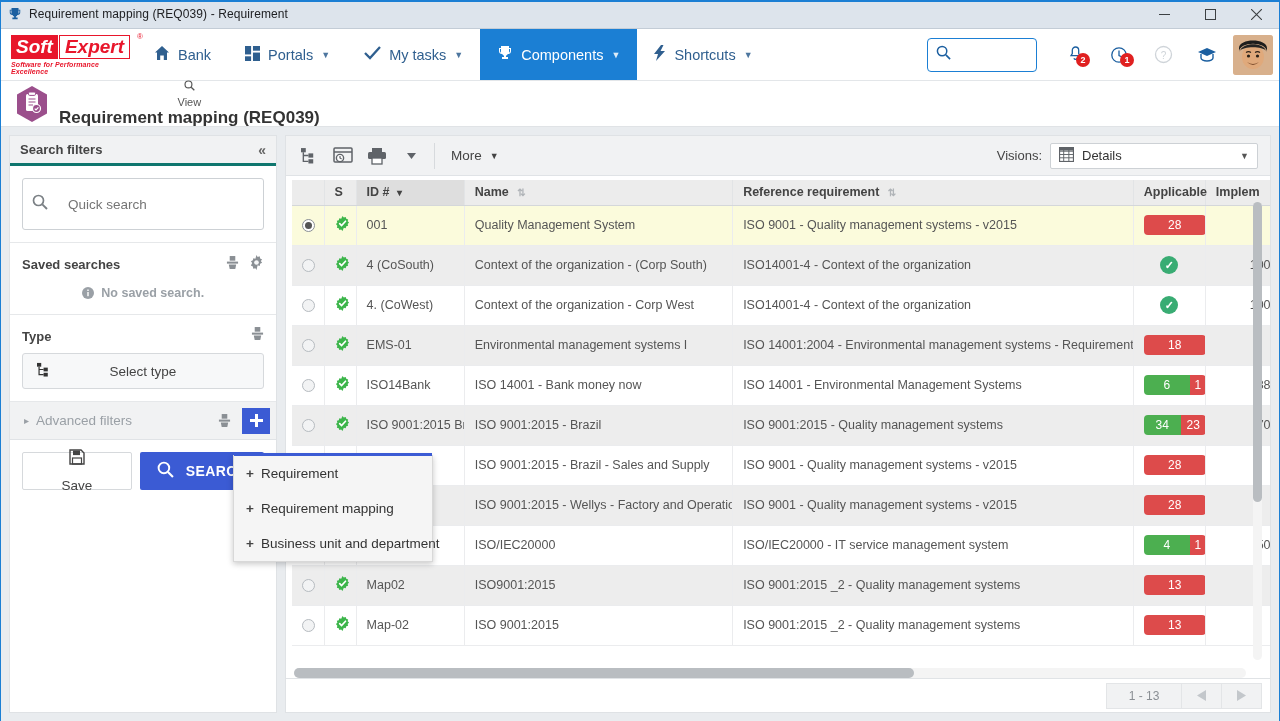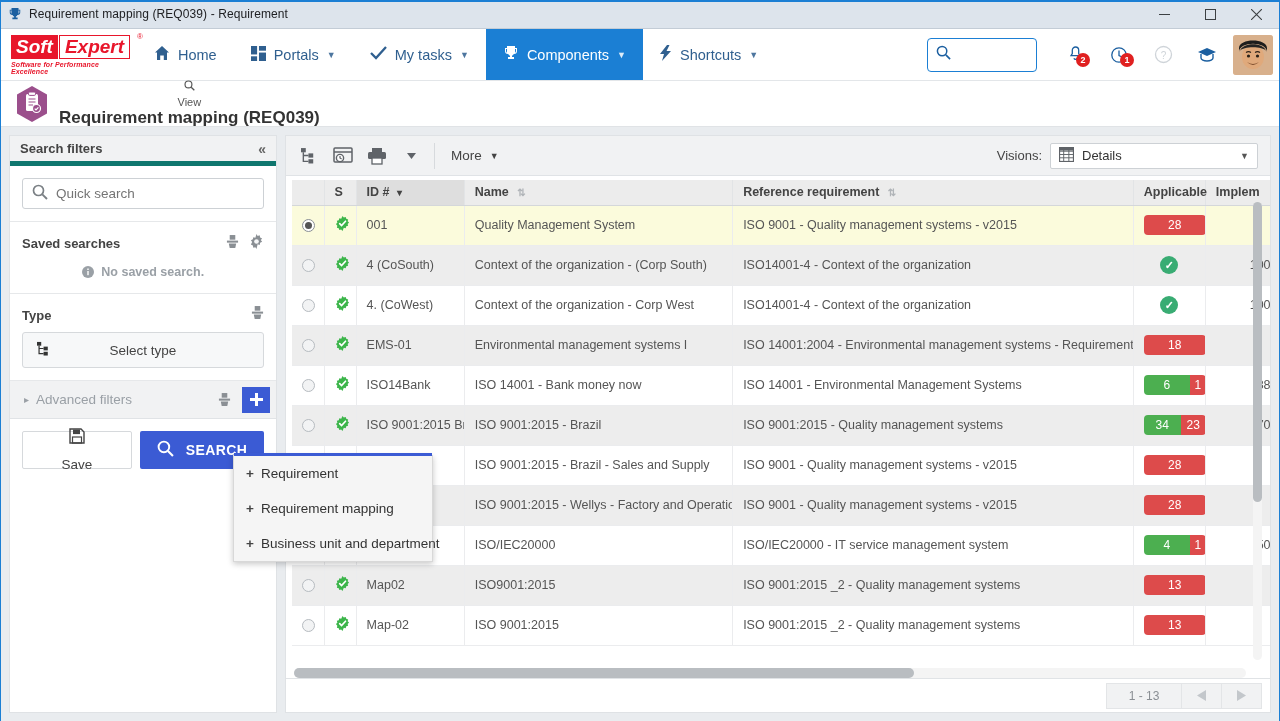--- a/index.html
+++ b/index.html
@@ -98,29 +98,29 @@
 
   
   #body { display:flex; height: calc(721px - 29px - 52px - 46px); padding:8px; gap:8px; background:#e9ecef;}
 
   
   #filters {
     width:268px; background:#ffffff; border:1px solid #dfe2e5;
     display:flex; flex-direction:column; flex:none; position:relative;
   }
   .fp-head {
-    height:30px; background:#f1f2f3; border-bottom:5px solid #0f766e;
+    height:30px; background:#f1f2f3; border-bottom:3px solid #0f766e;
     display:flex; align-items:center; padding:0 10px;
     font-size:13px; font-weight:bold; color:#444;
   }
   .fp-head .collapse { margin-left:auto; color:#666; font-size:14px; cursor:pointer; }
   .fp-section { padding:12px 12px; border-bottom:1px solid #e6e8ea; }
   .quick-search {
-    height:31px; border:1px solid #cdd1d5; border-radius:3px;
-    display:flex; align-items:center; gap:8px; padding:0 9px;
+    height:52px; border:1px solid #cdd1d5; border-radius:3px;
+    display:flex; align-items:center; gap:20px; padding:0 9px;
   }
   .quick-search input {
     border:none; outline:none; font-size:13.5px; color:#666; width:100%;
     font-family:"Liberation Sans", sans-serif; background:transparent;
   }
   .sec-title-row { display:flex; align-items:center; margin-bottom:4px;}
   .sec-title { font-size:13px; font-weight:bold; color:#444; }
   .sec-tools { margin-left:auto; display:flex; gap:10px; align-items:center; color:#8a8f94; }
   .no-saved {
     text-align:center; color:#9aa0a6; font-size:12.5px; margin-top:12px; font-weight:bold;
@@ -314,21 +314,21 @@
         <div class="logo-tag">Software for Performance Excellence</div>
       </div>
     </div>
 
     <div class="navitem">
       <span>
         <svg width="16" height="16" viewBox="0 0 16 16">
             <path d="M8 1 L15 7.5 h-2 V15 H9.8 V10.5 H6.2 V15 H3 V7.5 H1 Z" fill="#2f5f8f"></path>
           </svg>
       </span>
-      <span>Home</span>
+      <span>Bank</span>
     </div>
 
     <div class="navitem">
       <span>
         <svg width="15" height="15" viewBox="0 0 16 16">
             <rect x="0" y="0" width="6.5" height="9" fill="#2f5f8f"></rect>
             <rect x="8.5" y="0" width="7.5" height="5" fill="#2f5f8f"></rect>
             <rect x="8.5" y="7" width="7.5" height="9" fill="#2f5f8f"></rect>
             <rect x="0" y="11" width="6.5" height="5" fill="#2f5f8f"></rect>
           </svg>

